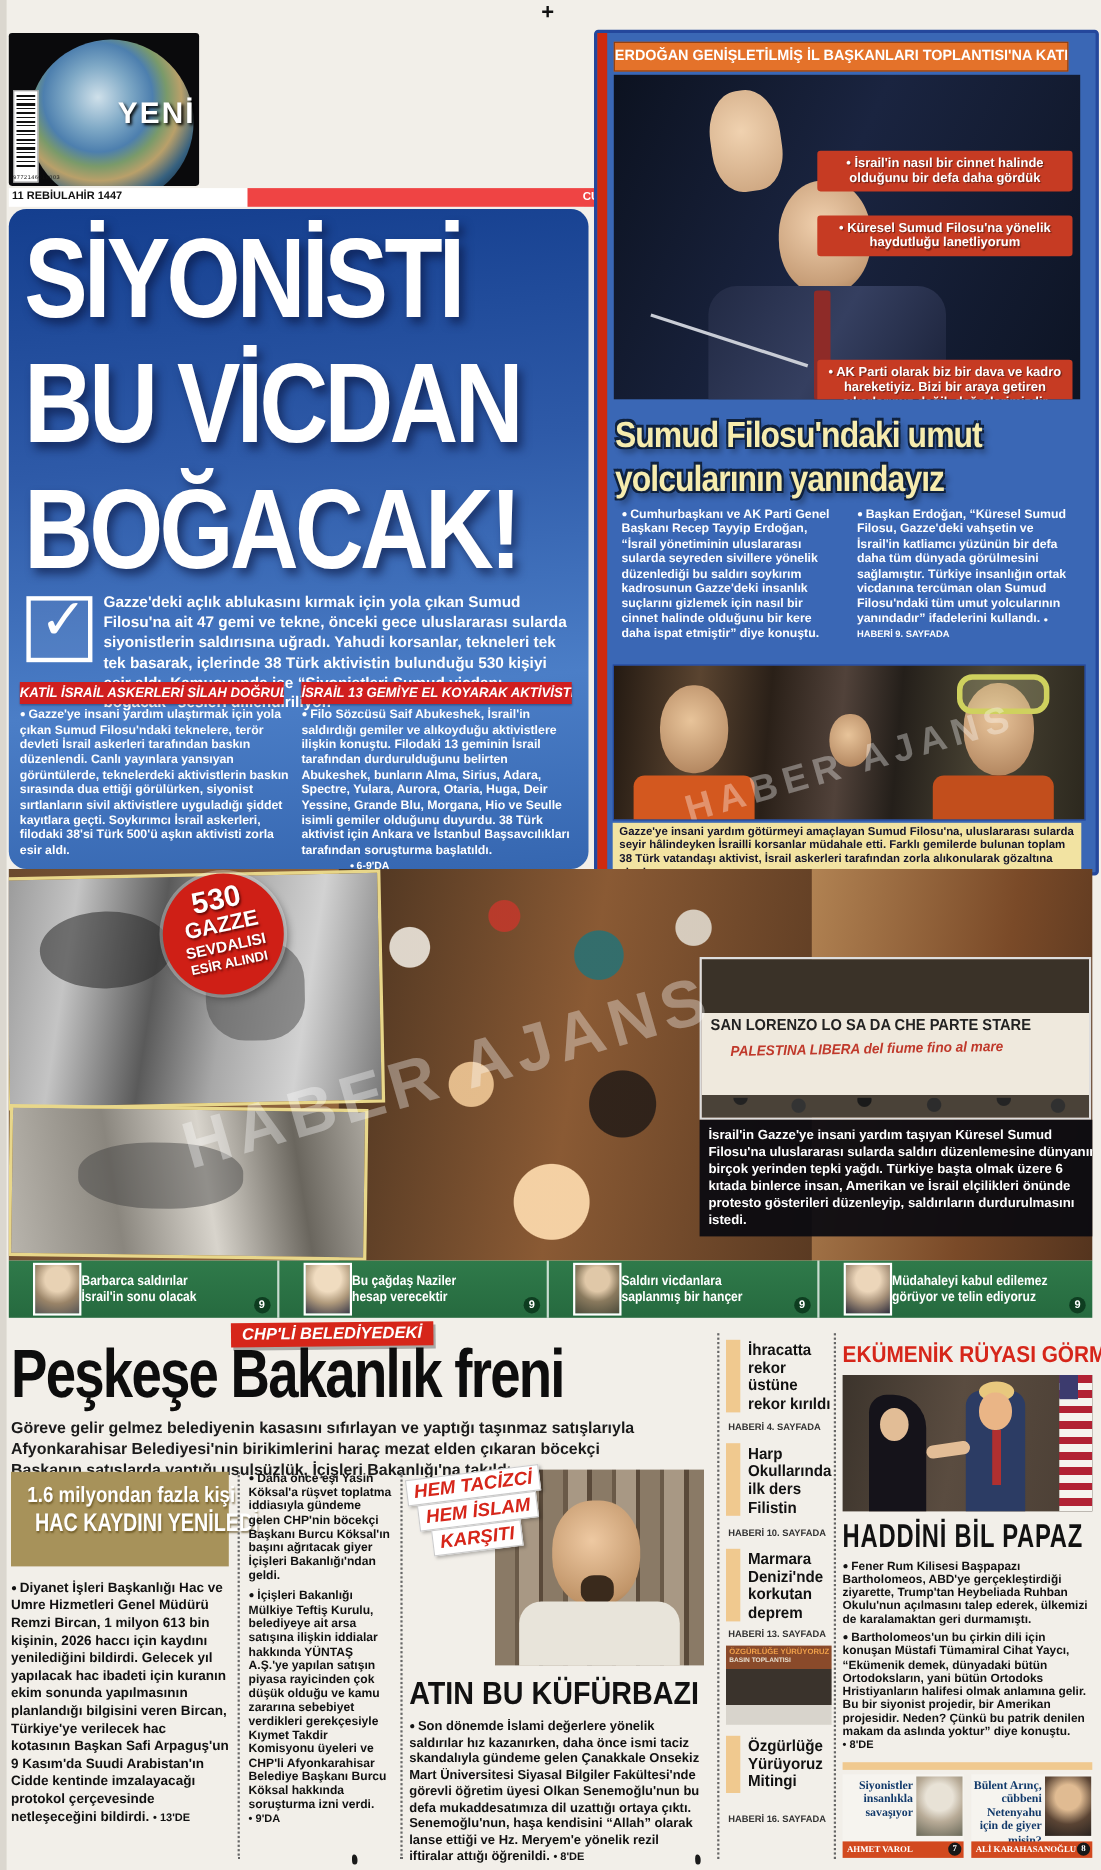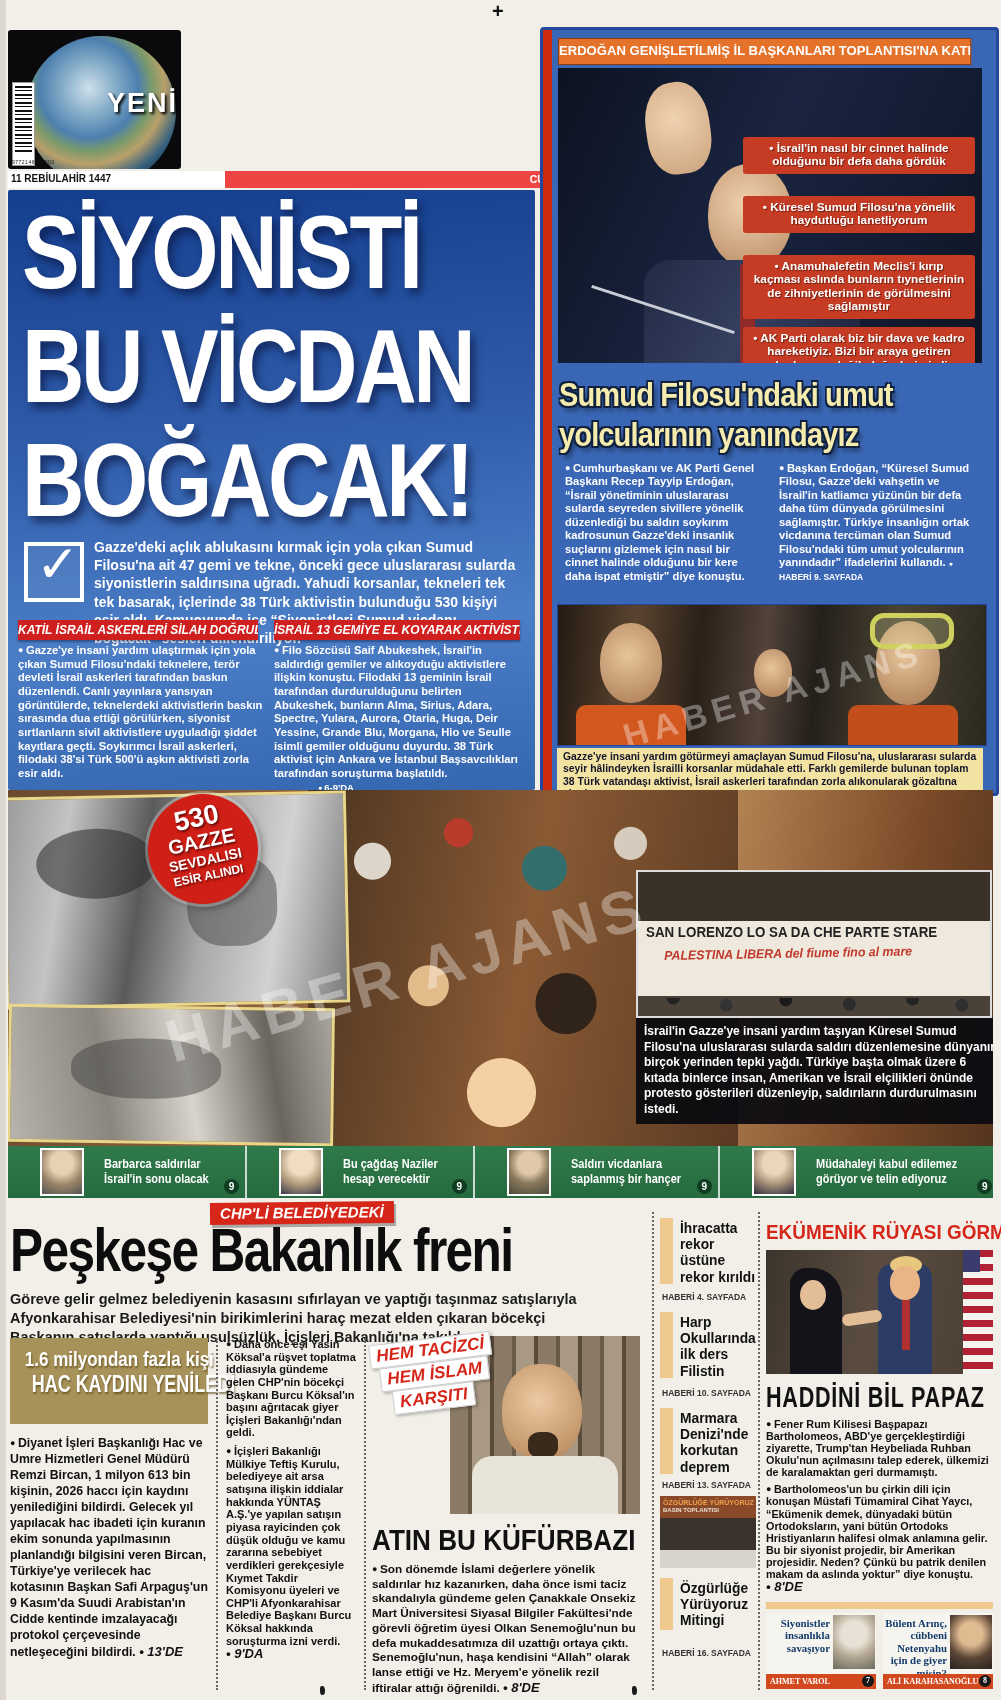--- a/index.html
+++ b/index.html
@@ -26,21 +26,21 @@
      font-weight:800;letter-spacing:-7px;transform:scaleX(.95);transform-origin:50% 0;
      text-shadow:5px 5px 0 rgba(110,18,0,.55);}
   .price{position:absolute;left:128px;top:9px;font-size:10px;font-weight:700;color:#f4c7a6;line-height:1.3;}
   .site{position:absolute;right:7px;bottom:20px;font-size:10px;font-weight:700;color:#fff;}
   .date-strip{left:8px;top:171px;width:523px;height:17px;background:#fff;}
   .hijri{position:absolute;left:3px;top:2px;font-size:10px;font-weight:800;color:#111;}
   .date-red{position:absolute;left:173px;top:0;width:408px;height:17px;background:#ef4444;margin-left:44px;}
   .greg{position:absolute;right:8px;top:2px;font-size:10.5px;font-weight:800;color:#fff;}
 
   
-  .story-blue{left:8px;top:190px;width:527px;height:600px;border-radius:2px;
+  .story-blue{left:8px;top:190px;width:527px;height:600px;border-radius:16px;
      background:linear-gradient(175deg,#143e8e 0%,#2e5aa8 38%,#4b7ec7 72%,#3566b0 100%);overflow:hidden;}
   .huge{position:absolute;left:14px;color:#fff;font-weight:800;font-size:103px;line-height:.95;
      letter-spacing:-4px;transform:scaleX(.84);transform-origin:0 0;white-space:nowrap;
      text-shadow:5px 6px 9px rgba(8,18,58,.6);}
   .hl1{top:14px;} .hl2{top:128px;} .hl3{top:242px;}
   .checkbox{position:absolute;left:16px;top:352px;width:52px;height:52px;border:4px solid #fff;background:rgba(255,255,255,.08);}
   .checkbox span{position:absolute;left:8px;top:-12px;font-size:52px;color:#fff;font-weight:800;}
   .intro{position:absolute;left:86px;top:348px;width:430px;color:#fff;font-size:14px;font-weight:700;line-height:1.3;}
   .subbar{position:absolute;top:430px;height:20px;background:#d01f1f;color:#fff;font-weight:800;font-style:italic;
      font-size:12.5px;line-height:20px;text-align:center;transform:scaleX(.96);transform-origin:0 0;
@@ -135,42 +135,42 @@
        radial-gradient(circle at 60% 35%, #2c2c2c 0 6px, transparent 7px),
        radial-gradient(circle at 78% 5%, #242424 0 6px, transparent 7px),
        radial-gradient(circle at 92% 40%, #303030 0 6px, transparent 7px);}
   .collage-cap{position:absolute;left:628px;top:228px;width:354px;background:rgba(10,10,16,.93);color:#fff;
      font-size:12px;font-weight:800;line-height:1.3;padding:6px 8px;}
   .wm-c{left:150px;top:150px;font-size:60px;}
 
   
   .greenbar{left:8px;top:1146px;width:985px;height:52px;display:flex;
      background:linear-gradient(180deg,#2f7a4a,#266a3f);}
-  .gcell{position:relative;flex:1;border-right:2px solid rgba(255,255,255,.75);display:flex;align-items:center;gap:20px;padding:0 22px;margin-left:10px;}
+  .gcell{position:relative;flex:1;border-right:2px solid rgba(255,255,255,.75);display:flex;align-items:center;gap:0;padding:0 22px;}
   .gcell:last-child{border-right:none;}
   .gport{width:40px;height:44px;border:2px solid #fff;flex:none;background:radial-gradient(circle at 50% 30%,#e8d2b4 0 30%,#9a8468 60%,#555);}
   .gp2{background:radial-gradient(circle at 50% 28%,#f0dcc0 0 32%,#b09a7c 60%,#3a3a4a);}
   .gp3{background:radial-gradient(circle at 50% 30%,#e0c8a8 0 30%,#8a7a5e 55%,#4a4a3a);}
   .gp4{background:radial-gradient(circle at 50% 30%,#ecd6ba 0 30%,#a8927a 58%,#2c2c3c);}
   .gtext{color:#fff;font-weight:800;font-size:12.5px;line-height:1.18;transform:scaleX(.88);transform-origin:0 50%;white-space:nowrap;}
   .gnum{position:absolute;right:6px;bottom:4px;width:15px;height:15px;border-radius:50%;background:#0e3d20;
      color:#fff;font-size:10px;font-weight:800;text-align:center;line-height:15px;}
 
   
   .chp-badge{left:210px;top:1202px;background:#d6261a;color:#fff;font-weight:800;font-style:italic;
      font-size:15px;padding:2px 10px 3px;box-shadow:2px 3px 0 rgba(120,120,120,.6);transform:rotate(-.6deg);}
   .peskese{left:10px;top:1214px;font-size:62px;font-weight:800;color:#0d0d0d;letter-spacing:-2px;
      transform:scaleX(.8);transform-origin:0 0;white-space:nowrap;}
   .deck{left:10px;top:1290px;width:600px;font-size:14.5px;font-weight:600;color:#1b1b1b;line-height:1.32;}
   .goldbox{left:10px;top:1338px;width:198px;height:86px;background:#a7925a;text-align:center;color:#fff;}
   .gold1{padding-top:10px;font-size:20px;font-weight:800;transform:scaleX(.85);white-space:nowrap;text-shadow:1px 2px 2px rgba(80,60,10,.6);}
   .gold2{font-size:23px;font-weight:800;transform:scaleX(.78);white-space:nowrap;text-shadow:1px 2px 2px rgba(80,60,10,.6);}
   .blacktext{color:#111;font-weight:700;}
   .hactext{left:10px;top:1436px;width:198px;font-size:12.3px;line-height:1.3;}
-  .refb{font-size:13px;font-weight:800;white-space:nowrap;font-style:italic;}
+  .refb{font-size:10px;font-weight:800;white-space:nowrap;}
   .refb::before{content:"• ";}
   .dotv{border-left:2px dotted #666;width:0;}
   .dv1{left:216px;top:1338px;height:352px;} .dv2{left:364px;top:1338px;height:352px;}
   .dv3{left:652px;top:1212px;height:478px;} .dv4{left:758px;top:1212px;height:478px;}
   .kcol2{left:226px;top:1338px;width:130px;font-size:11px;line-height:1.15;}
   .kcol2 p{margin:0 0 6px 0;}
   .kufbadge{left:372px;top:1338px;transform:rotate(-7deg);}
   .kufbadge span{display:block;background:#fff;border:1px solid #ccc;color:#d6261a;font-weight:800;font-style:italic;
      font-size:17px;padding:1px 6px;width:max-content;box-shadow:2px 2px 3px rgba(0,0,0,.25);}
   .kb2{margin-left:8px;} .kb3{margin-left:18px;}
@@ -264,21 +264,20 @@
     <div class="ebox-red"></div>
     <div class="ehead">ERDOĞAN GENİŞLETİLMİŞ İL BAŞKANLARI TOPLANTISI'NA KATILDI</div>
     <div class="ephoto">
       <div class="hand"></div>
       <div class="eface"></div>
       <div class="esuit"></div>
       <div class="etie"></div>
       <div class="mic"></div>
       <div class="equote eq1">İsrail'in nasıl bir cinnet halinde olduğunu bir defa daha gördük</div>
       <div class="equote eq2">Küresel Sumud Filosu'na yönelik haydutluğu lanetliyorum</div>
-      <div class="equote eq3">Anamuhalefetin Meclis'i kırıp kaçması aslında bunların tıynetlerinin de zihniyetlerinin de görülmesini sağlamıştır</div>
       <div class="equote eq4">AK Parti olarak biz bir dava ve kadro hareketiyiz. Bizi bir araya getiren çıkarlarımız değil, değerlerimizdir</div>
     </div>
     <div class="ehl ehlA">Sumud Filosu'ndaki umut</div>
     <div class="ehl ehlB">yolcularının yanındayız</div>
     <div class="ecol ecolA bullet">Cumhurbaşkanı ve AK Parti Genel Başkanı Recep Tayyip Erdoğan, “İsrail yönetiminin uluslararası sularda seyreden sivillere yönelik düzenlediği bu saldırı soykırım kadrosunun Gazze'deki insanlık suçlarını gizlemek için nasıl bir cinnet halinde olduğunu bir kere daha ispat etmiştir” diye konuştu.</div>
     <div class="ecol ecolB">
       <span class="bullet">Başkan Erdoğan, “Küresel Sumud Filosu, Gazze'deki vahşetin ve İsrail'in katliamcı yüzünün bir defa daha tüm dünyada görülmesini sağlamıştır. Türkiye insanlığın ortak vicdanına tercüman olan Sumud Filosu'ndaki tüm umut yolcularının yanındadır” ifadelerini kullandı.</span>
       <span class="eref">HABERİ 9. SAYFADA</span>
     </div>
     <div class="eactivists">

